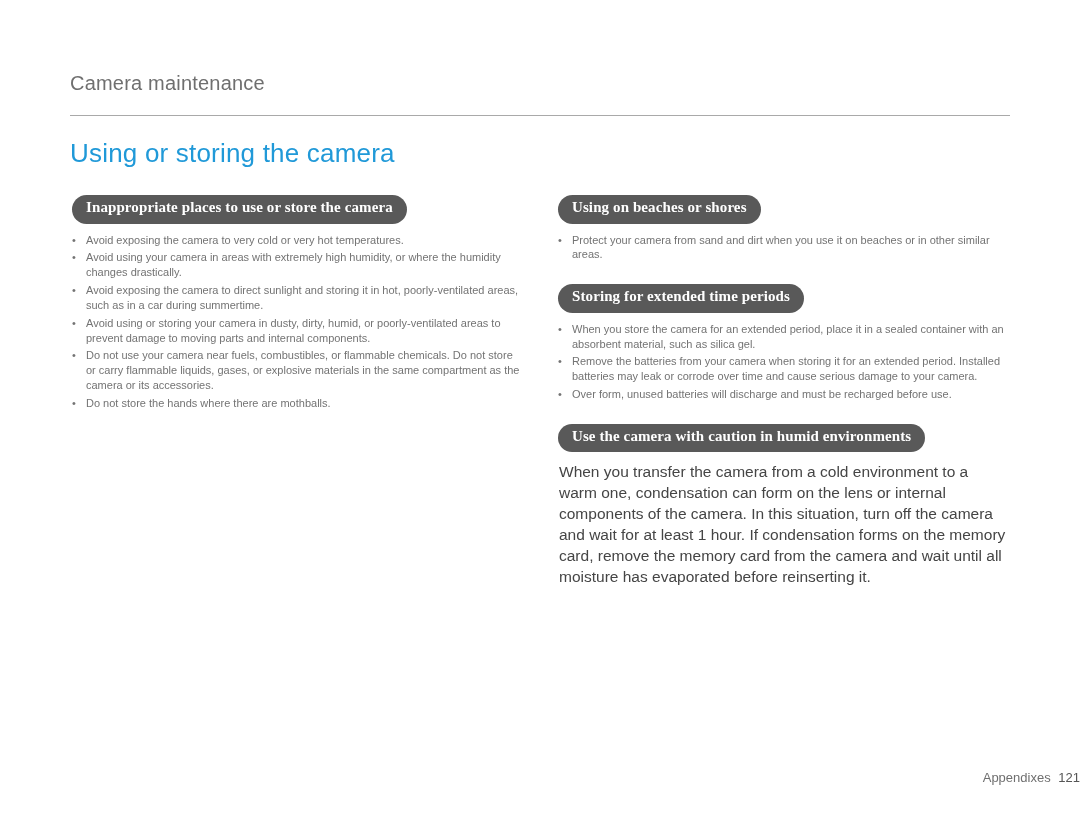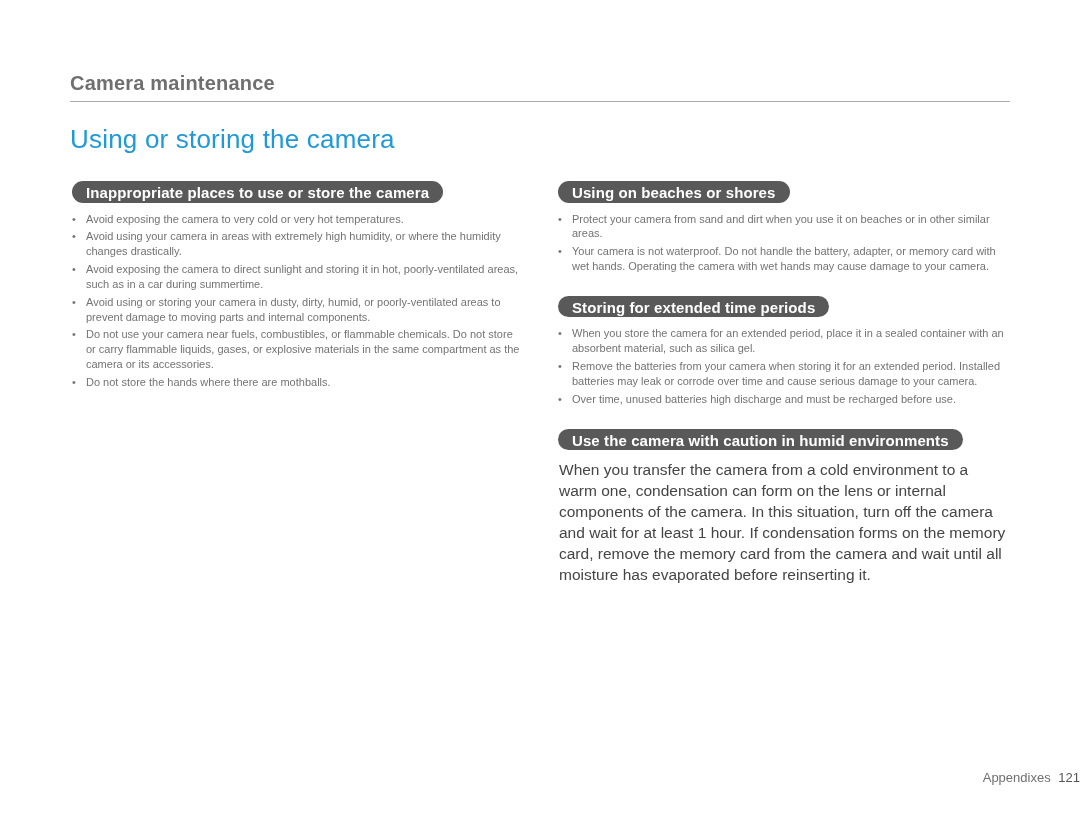--- a/index.html
+++ b/index.html
@@ -1,30 +1,30 @@
 <!DOCTYPE html>
 <html><head>
 <meta charset="utf-8">
 <style>
   html,body{margin:0;padding:0;background:#fff;color:#424242;
             font-family:"Helvetica Neue",Helvetica,Arial,sans-serif;
             -webkit-font-smoothing:antialiased}
   .page{width:1080px;height:815px;position:relative;box-sizing:border-box;
         padding:72px 70px 0 70px}
-  .chapter{font-size:20px;font-weight:700;color:#6f6f6f;margin:0 0 6px 0;
+  .chapter{font-size:20px;font-weight:400;color:#6f6f6f;margin:0 0 20px 0;
            letter-spacing:.2px}
   .rule{border:0;border-top:1px solid #a9a9a9;margin:4px 0 22px 0}
   .title{font-family:Arial,Helvetica,sans-serif;color:#2099d8;font-size:26px;
          font-weight:400;margin:0 0 26px 0;letter-spacing:.2px}
   .cols{display:flex;gap:32px}
   .col{flex:1 1 0;min-width:0}
   .pill{display:inline-block;background:#595959;color:#fff;border-radius:18px;
-        padding:4px 14px 1px 14px;font-size:15px;line-height:1.1;
+        padding:4px 14px 8px 14px;font-size:15px;line-height:1.1;
         font-weight:600;letter-spacing:.1px;margin:0 0 6px 2px;
-        font-family:Liberation Sans, sans-serif}
+        font-family:Liberation Serif, serif}
   ul.bul{list-style:none;margin:0 0 22px 2px;padding:0}
   ul.bul>li{position:relative;padding-left:14px;font-size:11px;
             line-height:1.35;margin:3px 0;color:#737373;font-weight:300}
   ul.bul>li:before{content:"•";position:absolute;left:0;top:0}
   p.body{font-size:15.5px;line-height:1.35;margin:4px 3px 0 3px;color:#454545;
          font-weight:300}
   .footer{position:absolute;left:0;right:0;bottom:30px;text-align:right;
           font-size:13px;color:#6f6f6f}
   .footer strong{font-weight:400;color:#555;margin-left:4px}
 </style>
@@ -47,28 +47,27 @@
         <li>Avoid using or storing your camera in dusty, dirty, humid, or poorly-ventilated areas to prevent damage to moving parts and internal components.</li>
         <li>Do not use your camera near fuels, combustibles, or flammable chemicals. Do not store or carry flammable liquids, gases, or explosive materials in the same compartment as the camera or its accessories.</li>
         <li>Do not store the hands where there are mothballs.</li>
       </ul>
     </div>
 
     <div class="col">
       <span class="pill">Using on beaches or shores</span>
       <ul class="bul">
         <li>Protect your camera from sand and dirt when you use it on beaches or in other similar areas.</li>
-        <li>Your camera is not waterproof. Do not handle the battery, adapter, or memory card with wet hands. Operating the camera with wet hands may cause damage to your camera.</li>
       </ul>
 
       <span class="pill">Storing for extended time periods</span>
       <ul class="bul">
         <li>When you store the camera for an extended period, place it in a sealed container with an absorbent material, such as silica gel.</li>
         <li>Remove the batteries from your camera when storing it for an extended period. Installed batteries may leak or corrode over time and cause serious damage to your camera.</li>
-        <li>Over time, unused batteries high discharge and must be recharged before use.</li>
+        <li>Over form, unused batteries will discharge and must be recharged before use.</li>
       </ul>
 
       <span class="pill">Use the camera with caution in humid environments</span>
       <p class="body">When you transfer the camera from a cold environment to a warm one, condensation can form on the lens or internal components of the camera. In this situation, turn off the camera and wait for at least 1 hour. If condensation forms on the memory card, remove the memory card from the camera and wait until all moisture has evaporated before reinserting it.</p>
     </div>
   </div>
 
   <div class="footer">
     <span>Appendixes</span>
     <strong>121</strong>

